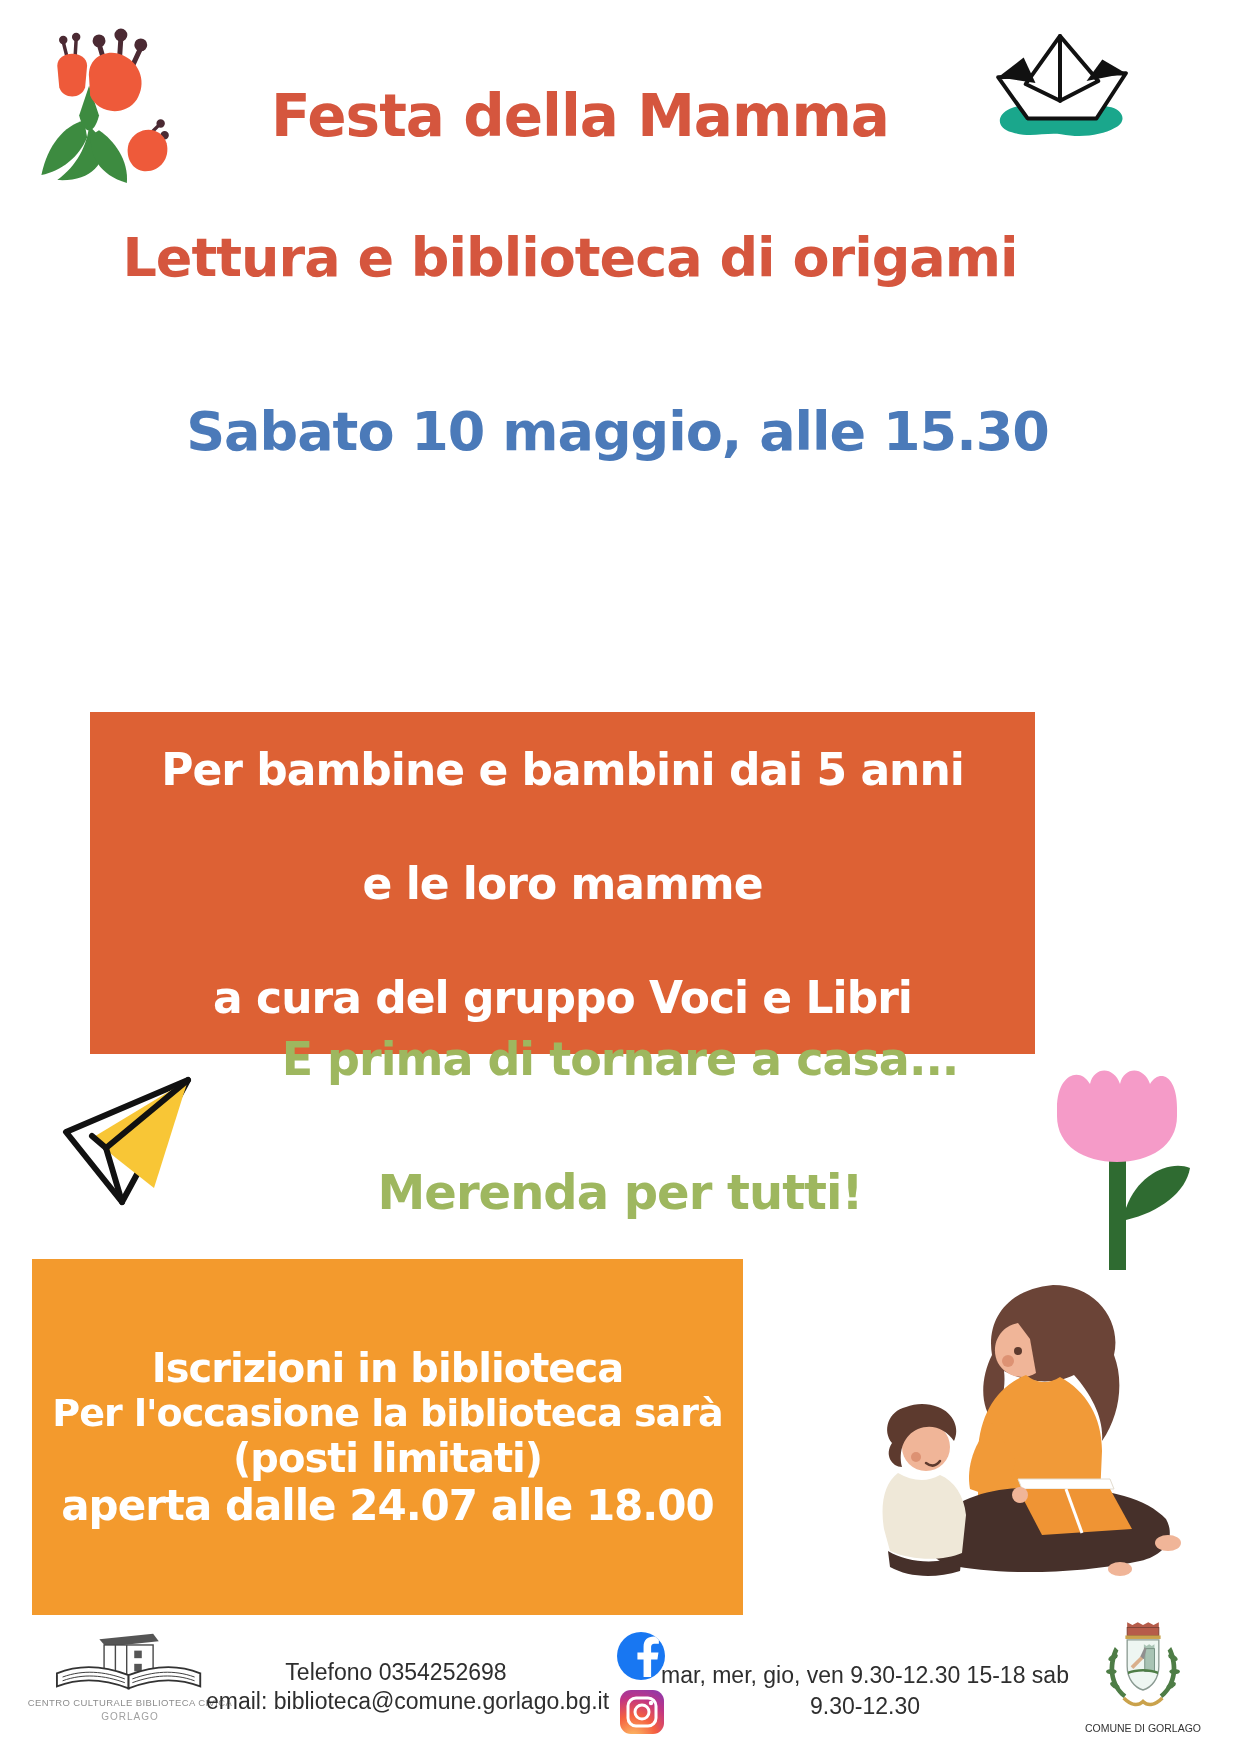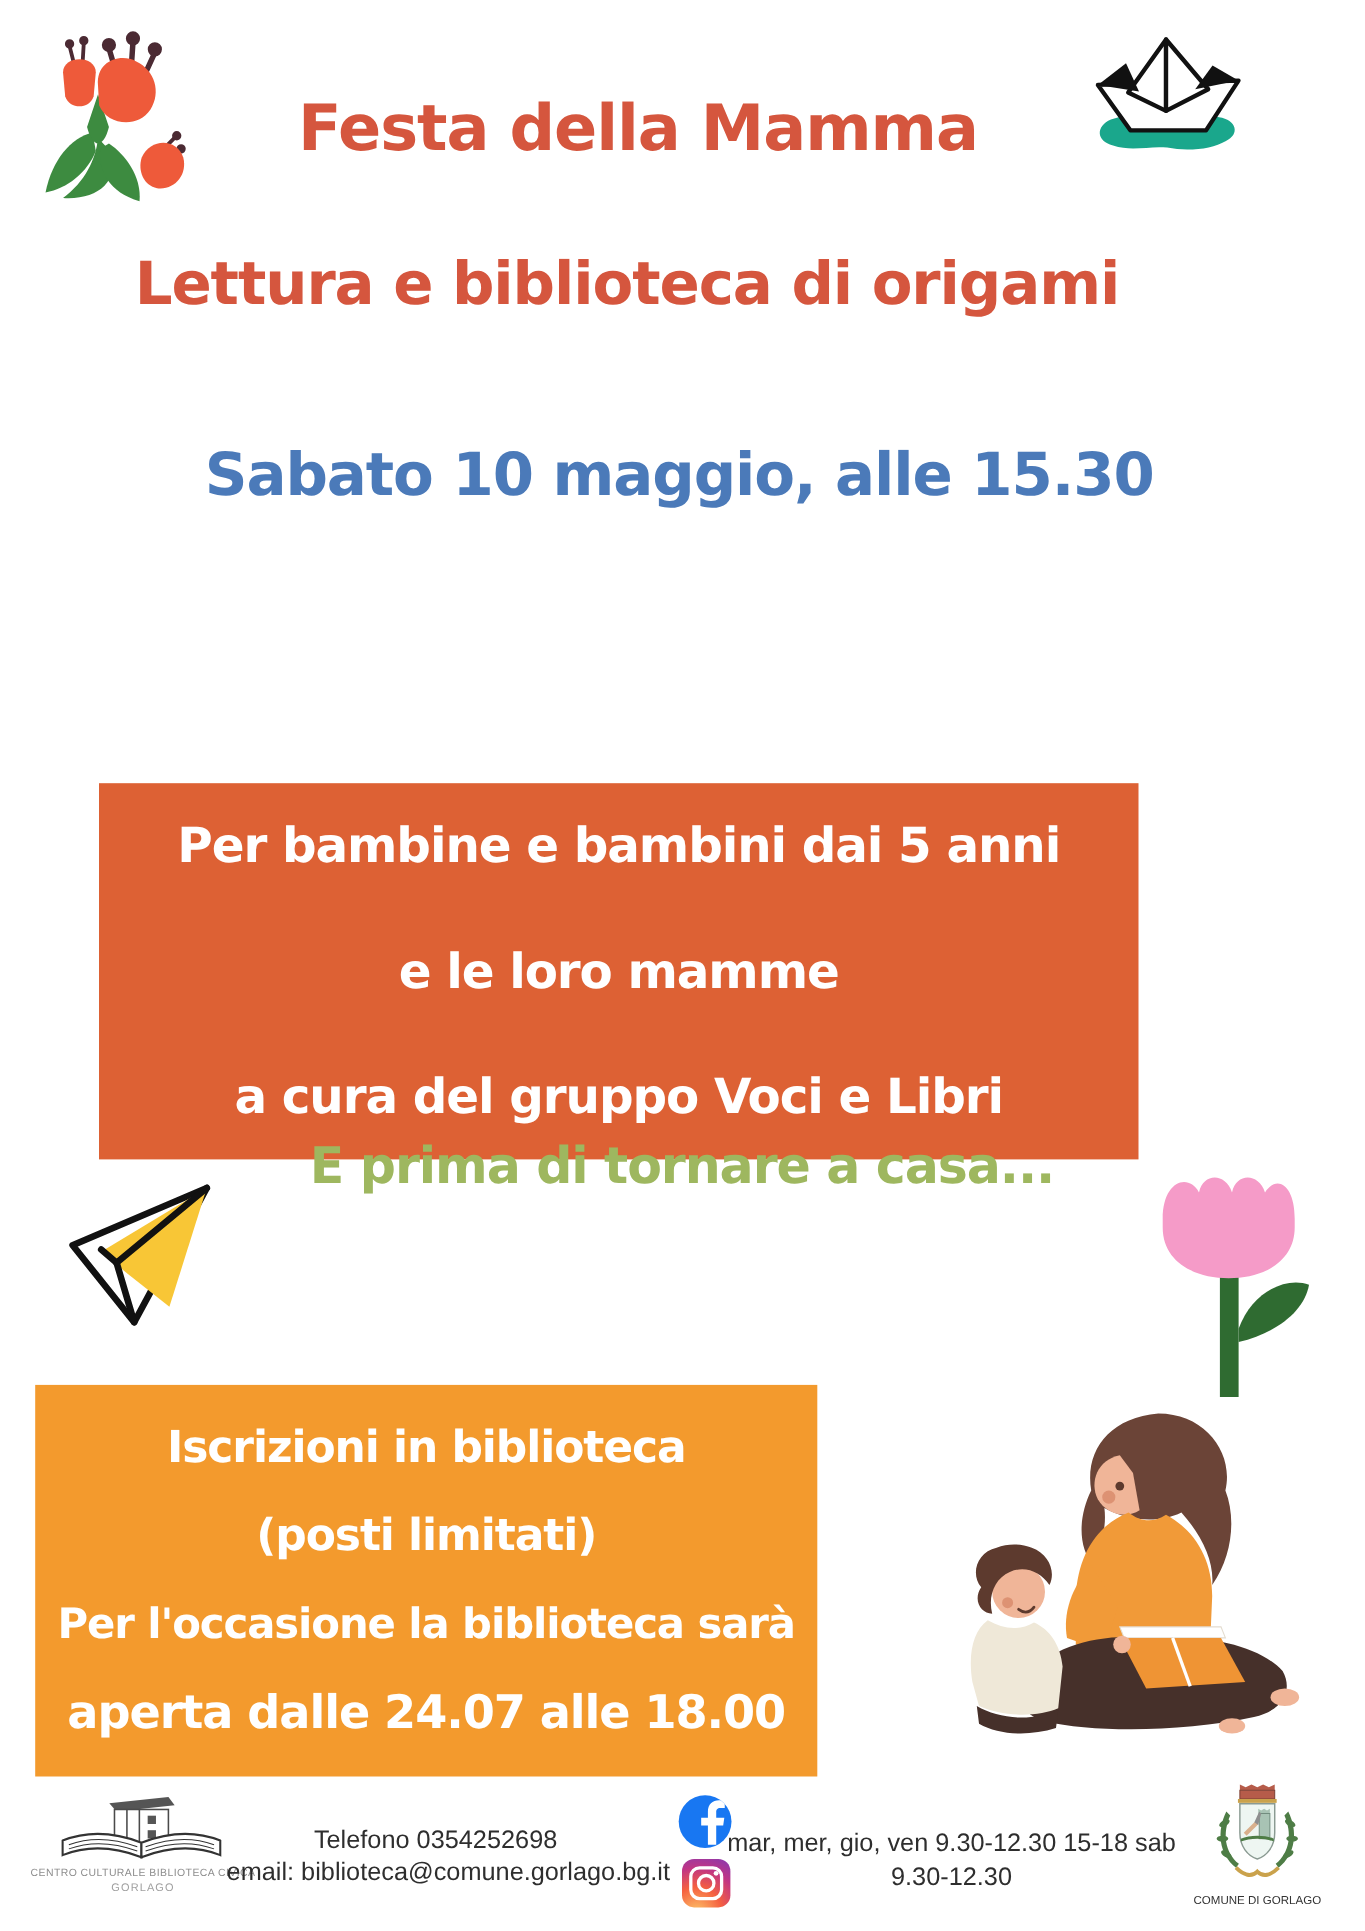--- a/index.html
+++ b/index.html
@@ -102,25 +102,26 @@
   </div>
 
   <div class="abs" style="left:1042px;top:1056px;width:150px;height:215px;">
     <svg viewBox="0 0 150 215" width="150" height="215">
       <rect x="67" y="100" width="17" height="114" fill="#2f6b31"></rect>
       <path d="M84,152 C96,118 128,104 148,112 C144,136 118,156 84,164 Z" fill="#2f6b31"></path>
       <path d="M15,52 C15,18 38,10 48,28 C52,10 72,10 78,28 C82,10 102,10 108,28 C118,12 135,20 135,52 L135,60 C135,90 108,106 75,106 C42,106 15,90 15,60 Z" fill="#f59bc8"></path>
     </svg>
   </div>
 
-
-  <div class="abs regbox" style="left:32px;top:1259px;width:711px;height:356px;">
+  <div class="abs heading green" style="left:120px;top:1164px;width:1000px;font-size:48px;">Merenda per tutti!</div>
+
+  <div class="abs regbox" style="left:32px;top:1259px;width:711px;height:356px;justify-content:center;">
     <div class="whitebox-line" style="font-size:40px;">Iscrizioni in biblioteca</div>
+    <div class="whitebox-line" style="font-size:38px;">Per l'occasione la biblioteca sarà</div>
     <div class="whitebox-line" style="font-size:40px;">(posti limitati)</div>
-    <div class="whitebox-line" style="font-size:38px;">Per l'occasione la biblioteca sarà</div>
     <div class="whitebox-line" style="font-size:42px;">aperta dalle 24.07 alle 18.00</div>
   </div>
 
   <div class="abs" style="left:868px;top:1283px;width:325px;height:307px;">
     <svg viewBox="0 0 325 307" width="325" height="307">
       <path d="M185,2 C140,6 118,36 124,72 C112,96 112,124 126,140 C134,120 138,104 136,88 C158,100 186,102 206,92 C224,112 236,136 234,158 C252,132 256,98 246,72 C254,38 228,2 185,2 Z" fill="#6b4437"></path>
       <path d="M150,40 C130,44 122,64 130,80 C138,94 156,98 168,90 L162,56 Z" fill="#f0b598"></path>
       <circle cx="140" cy="78" r="6" fill="#dd9273"></circle>
       <circle cx="150" cy="68" r="4" fill="#5d3a2e"></circle>
       <path d="M158,92 C128,104 112,132 110,168 L110,212 C150,228 206,228 232,214 L234,168 C234,134 218,108 192,94 C180,102 168,100 158,92 Z" fill="#f19a38"></path>

